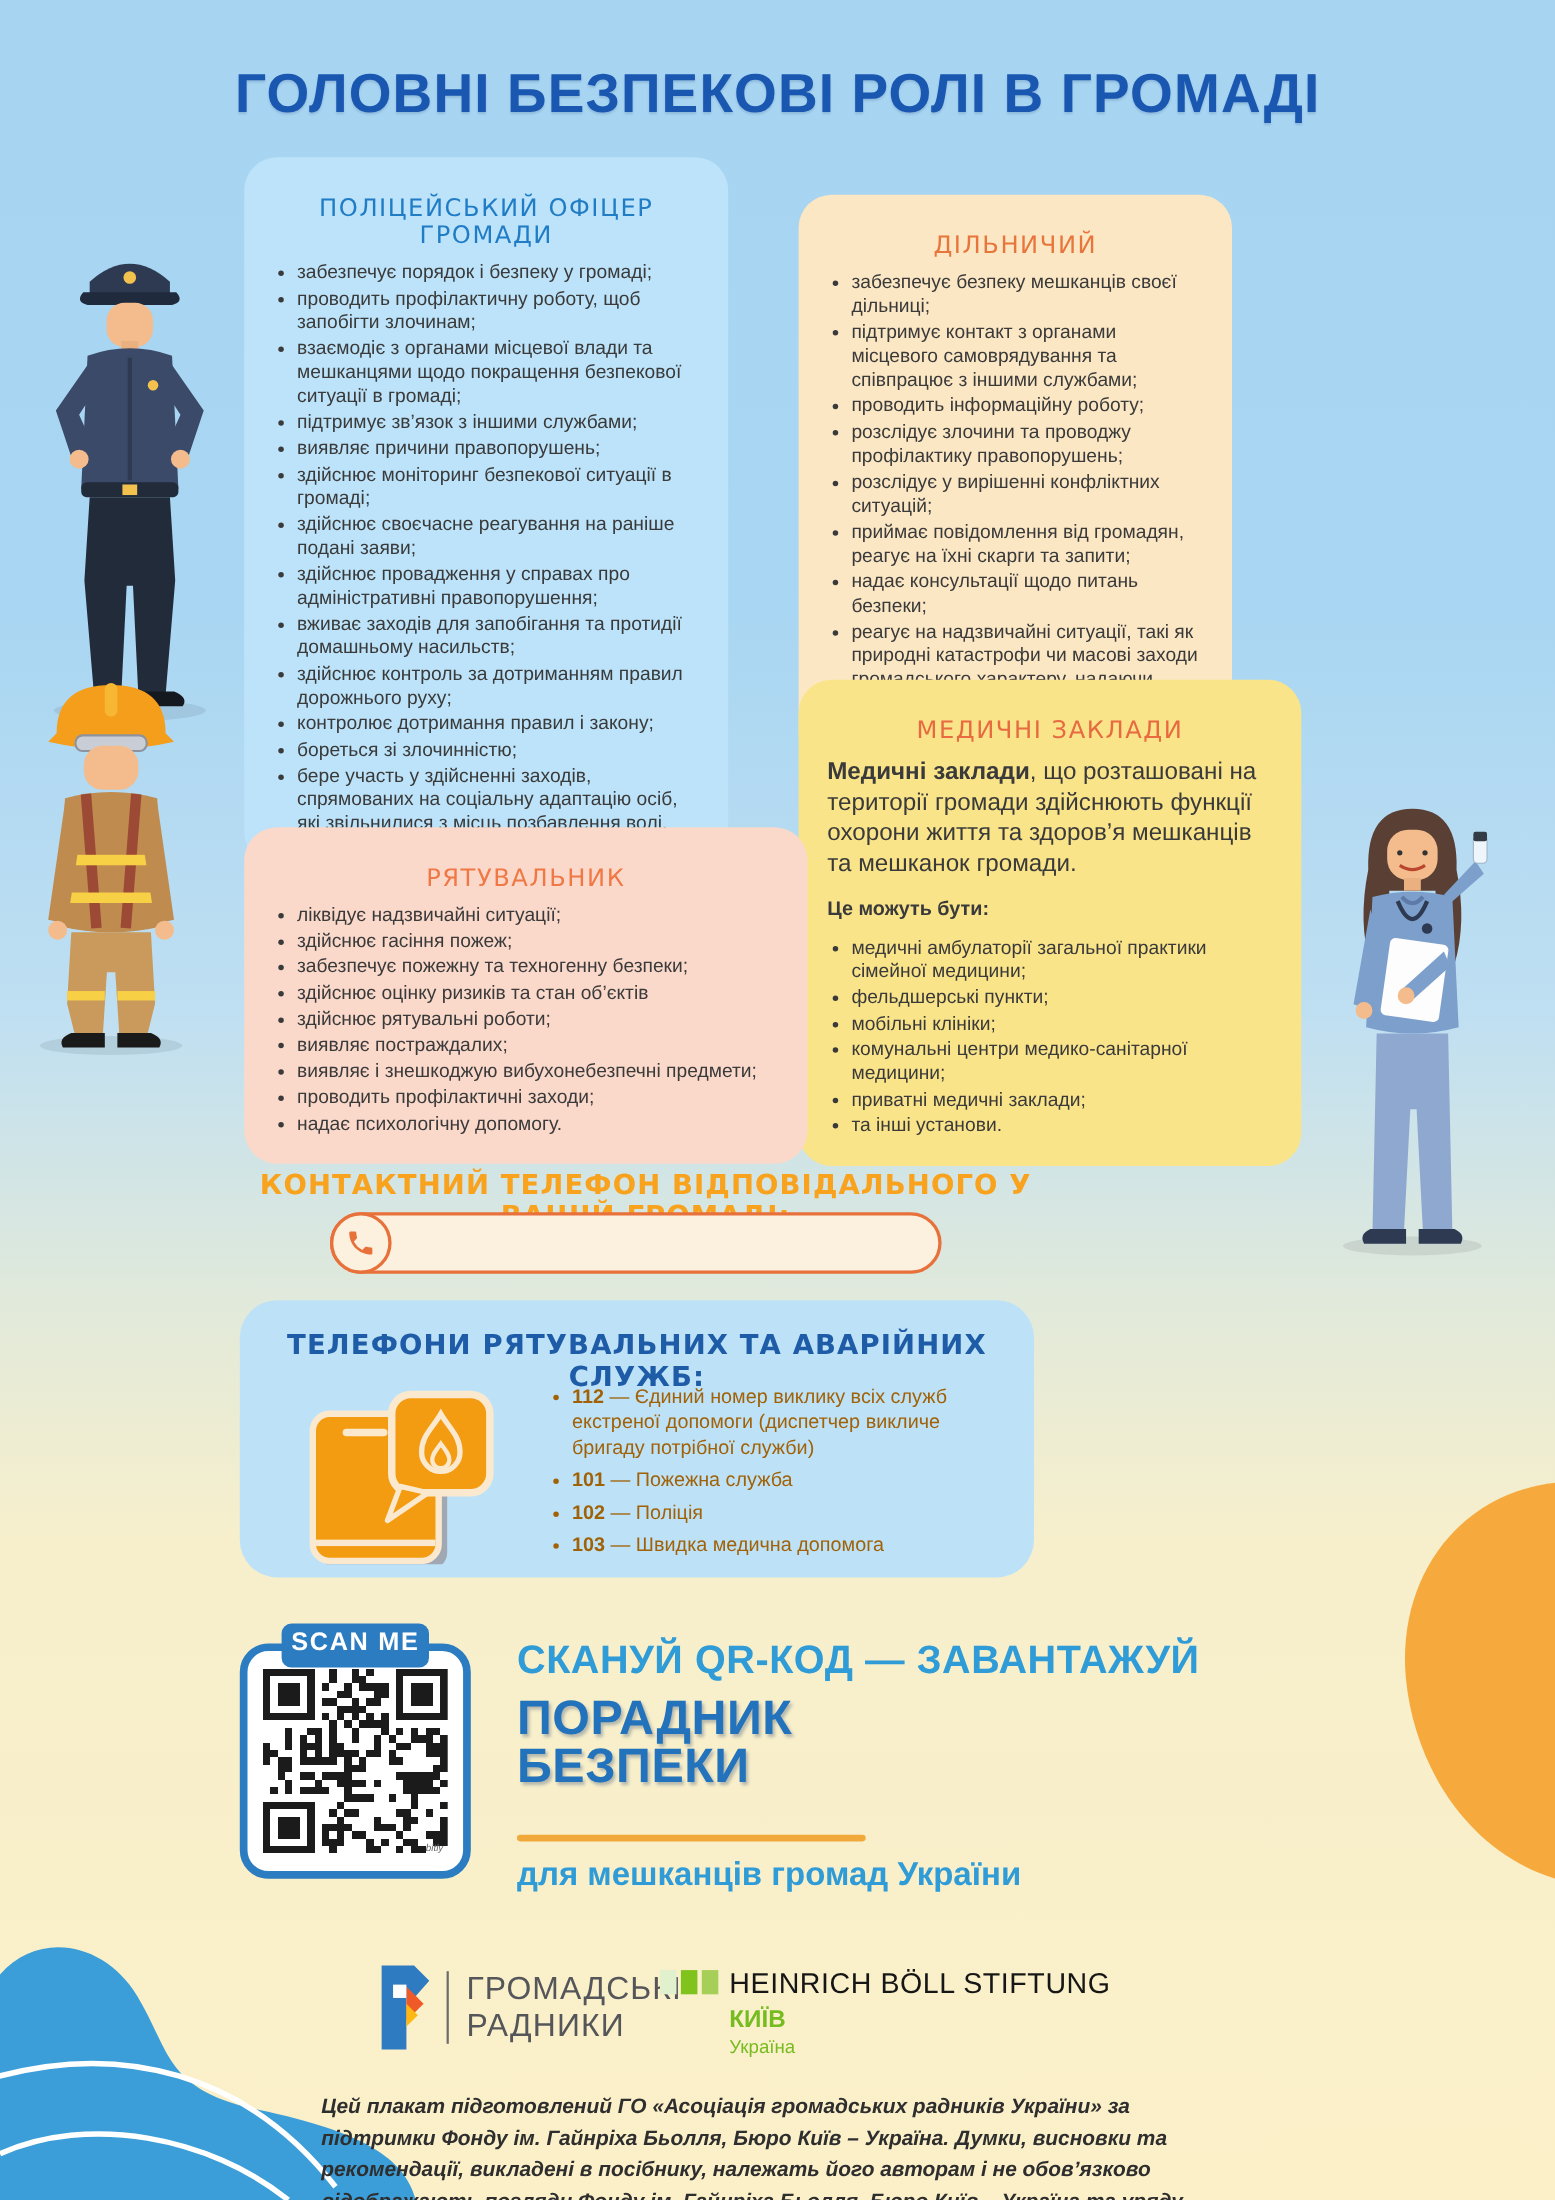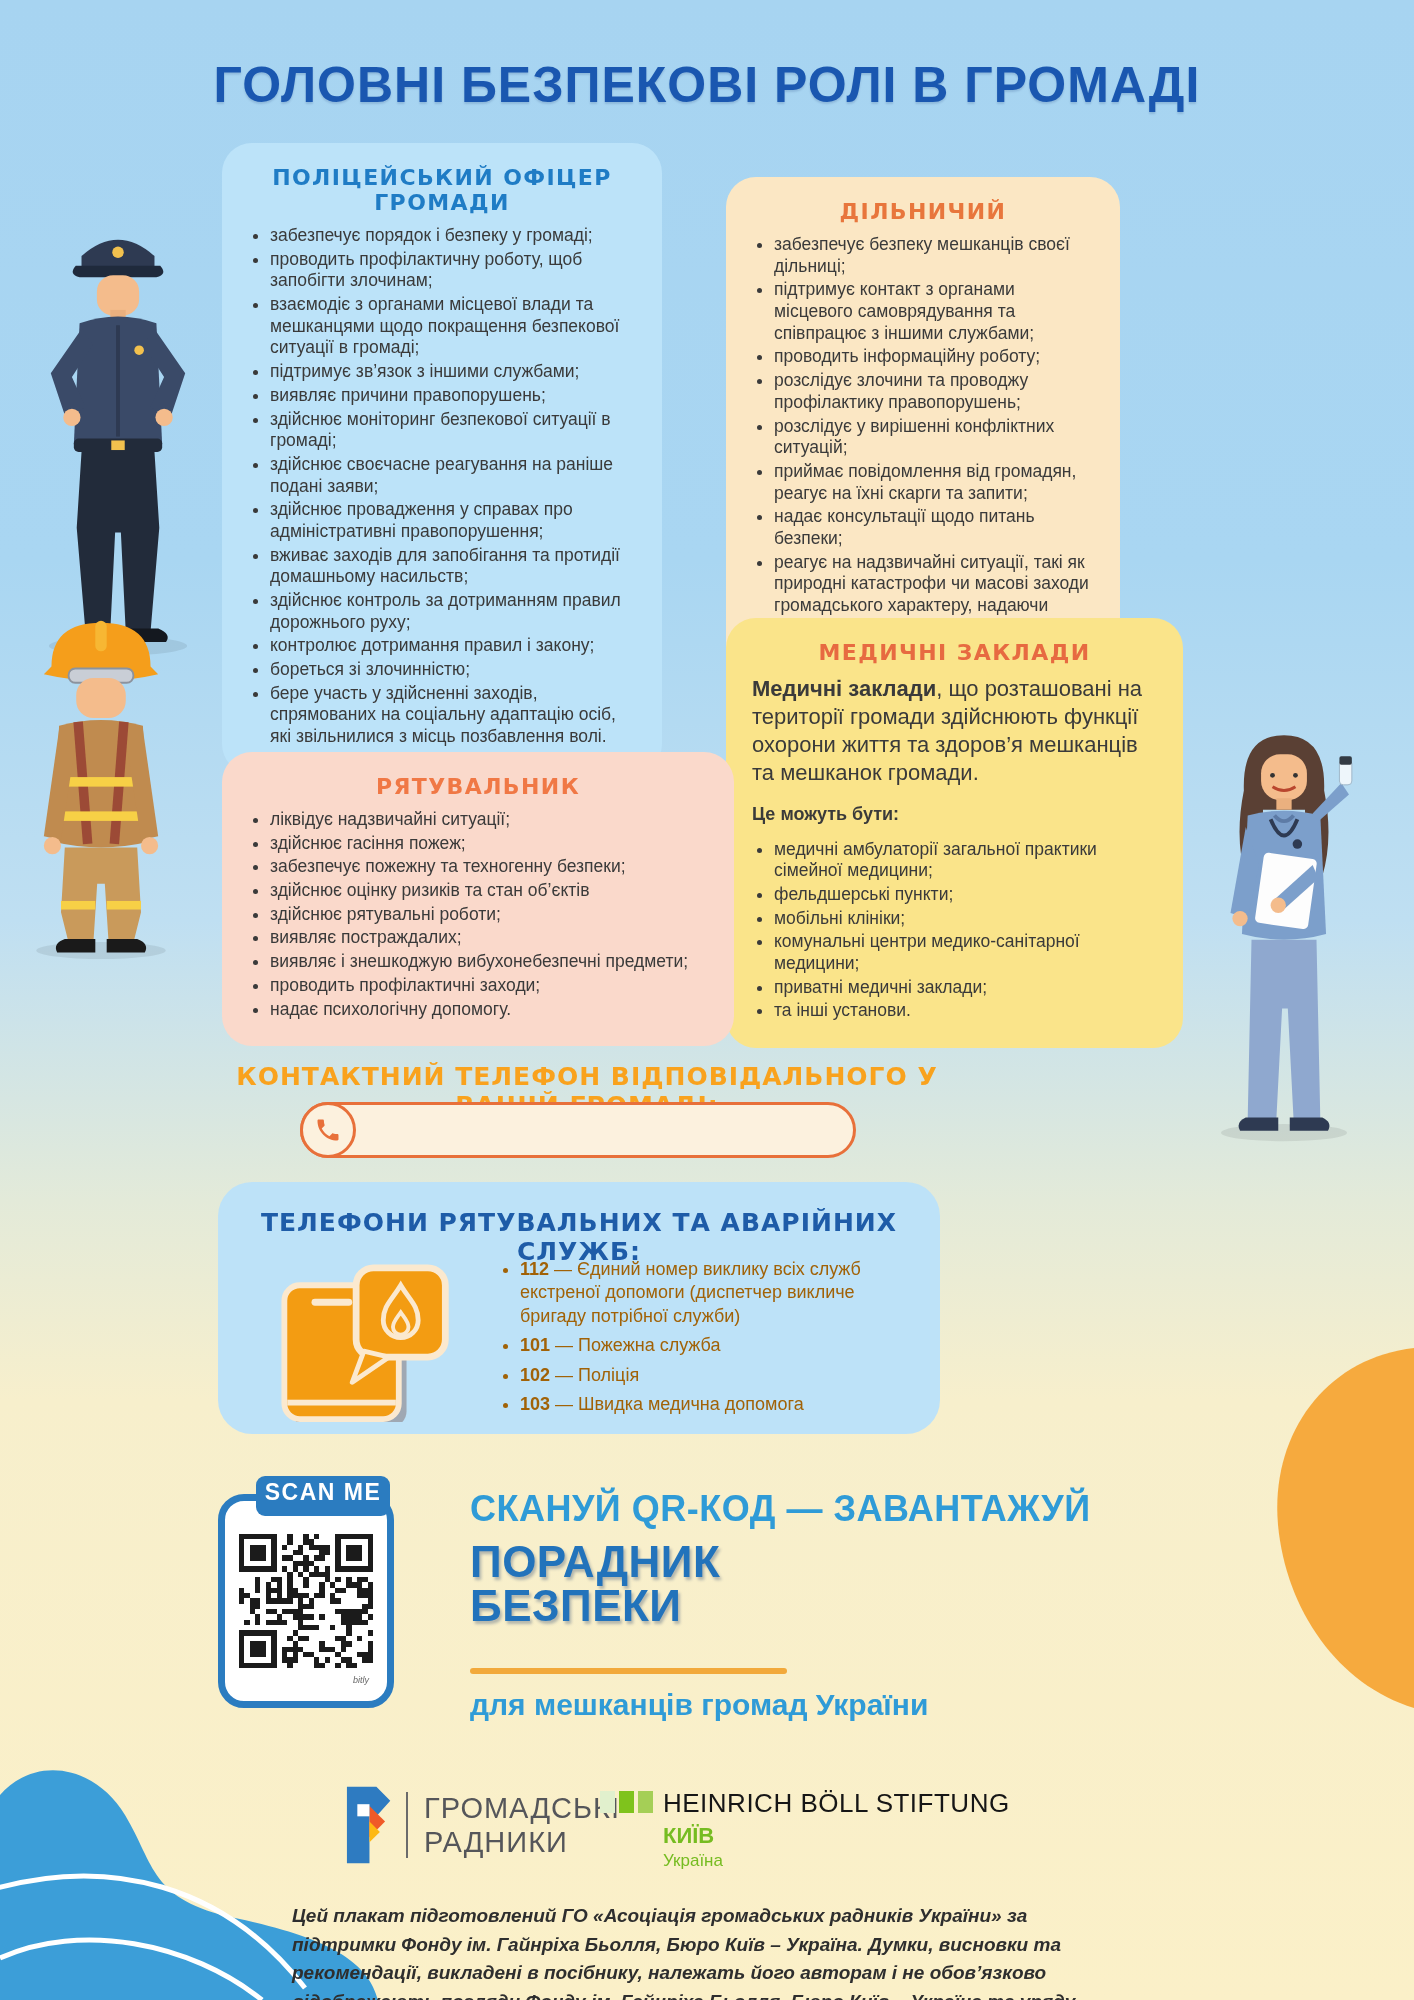--- a/index.html
+++ b/index.html
@@ -9,22 +9,22 @@
   
   .page-title{position:absolute;left:0;right:0;top:56px;text-align:center;z-index:2;
     font-family:"Liberation Sans",sans-serif;font-weight:bold;font-size:50px;letter-spacing:1px;
     color:#1a57b0;text-shadow:0 2px 2px rgba(30,60,120,.18);}
   
   .role-box{position:absolute;border-radius:30px;padding:22px 26px 24px;box-sizing:border-box;z-index:2;}
   .box-police{left:222px;top:143px;width:440px;background:#bce3f9;}
   .box-district{left:726px;top:177px;width:394px;background:#fbe7c4;}
   .box-rescuer{left:222px;top:752px;width:512px;background:#fad9cb;}
   .box-medical{left:726px;top:618px;width:457px;background:#fae48a;}
-  .role-title{text-align:center;font-family:"DejaVu Sans",sans-serif;font-weight:bold;font-size:22px;
-    letter-spacing:1.4px;margin:0 0 10px;}
+  .role-title{text-align:center;font-family:"DejaVu Sans",sans-serif;font-weight:normal;font-size:22px;
+    letter-spacing:1.4px;margin:12px 0 10px;}
   .role-title.blue{color:#1f7cc5;}
   .role-title.orange{color:#e8763c;}
   .role-title.coral{color:#f07845;}
   .role-title.red-orange{color:#e76a41;}
   .role-list{margin:0;padding-left:22px;font-size:17.5px;line-height:1.24;color:#3a3a3a;}
   .role-list li{margin:0 0 2px;}
   .med-intro{font-size:22px;line-height:1.28;color:#3a3a3a;margin:0 0 16px;}
   .med-lead{font-weight:bold;}
   .med-subhead{font-weight:bold;font-size:18px;color:#3a3a3a;margin:0 0 14px;}
   
@@ -42,21 +42,21 @@
   .emergency-box{position:absolute;left:218px;top:1182px;width:722px;height:252px;z-index:2;
     background:#bde2f8;border-radius:34px;box-sizing:border-box;}
   .emergency-title{text-align:center;padding-top:26px;font-family:"DejaVu Sans",sans-serif;font-weight:bold;
     font-size:25px;letter-spacing:1px;color:#1e5ca8;}
   .emergency-icon{position:absolute;left:42px;top:80px;}
   .em-list{position:absolute;left:282px;top:76px;right:22px;margin:0;padding-left:20px;
     font-size:18px;line-height:1.3;color:#a16207;}
   .em-list li{margin:0 0 6px;}
   .em-list b{font-weight:bold;}
   
-  .qr-frame{position:absolute;left:218px;top:1494px;width:176px;height:214px;z-index:2;background:#ffffff;
+  .qr-frame{position:absolute;left:218px;top:1494px;width:210px;height:214px;z-index:2;background:#ffffff;
     border:7px solid #2b7cc0;border-radius:26px;box-sizing:border-box;padding:14px;}
   .qr-frame svg{width:100%;height:100%;}
   .qr-vendor{position:absolute;right:18px;bottom:16px;font-size:9px;color:#666;font-style:italic;}
   .scanme-tab{position:absolute;left:256px;top:1476px;width:134px;height:40px;z-index:3;background:#2b7cc0;
     border-radius:9px;color:#ffffff;font-weight:bold;font-size:23px;letter-spacing:1.5px;text-align:center;line-height:32px;}
   .dl-head{position:absolute;left:470px;top:1488px;z-index:2;font-weight:bold;font-size:36px;color:#2f9bd7;letter-spacing:.5px;}
   .dl-title{position:absolute;left:470px;top:1540px;z-index:2;font-weight:bold;font-size:44px;line-height:1.0;
     color:#2273bb;letter-spacing:.5px;text-shadow:2px 3px 3px rgba(34,62,110,.32);}
   .dl-rule{position:absolute;left:470px;top:1668px;width:317px;height:6px;background:#f2a93b;border-radius:3px;z-index:2;}
   .dl-sub{position:absolute;left:470px;top:1688px;z-index:2;font-weight:bold;font-size:30px;color:#2f9bd7;}

